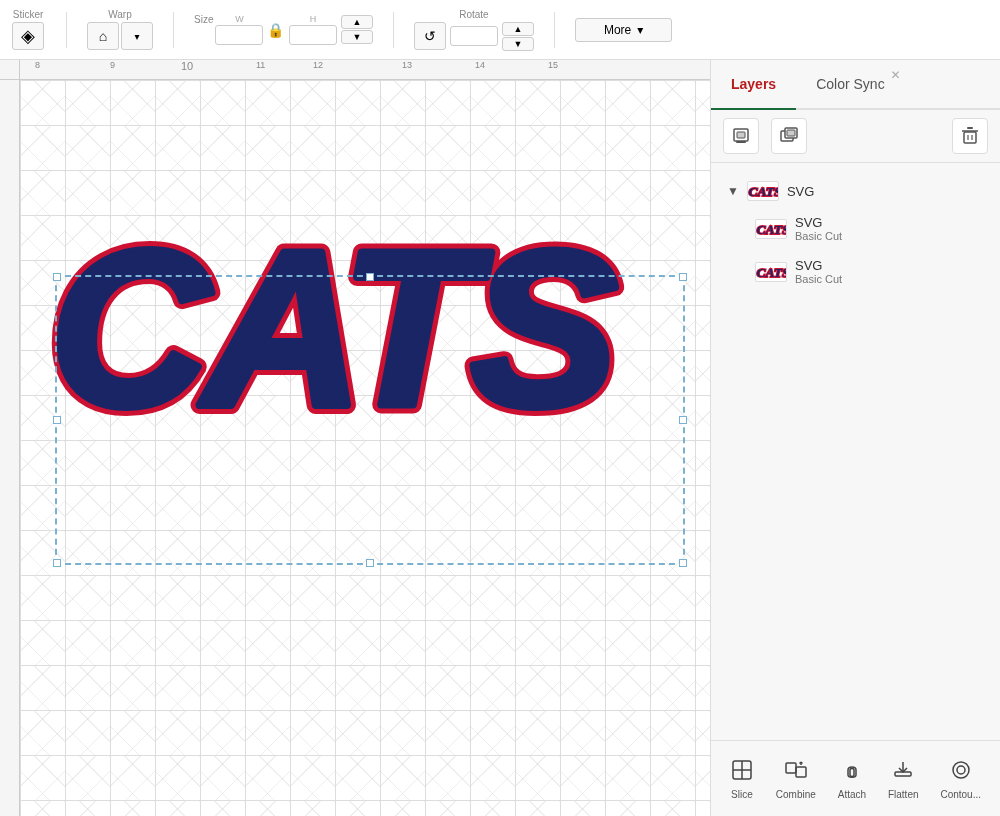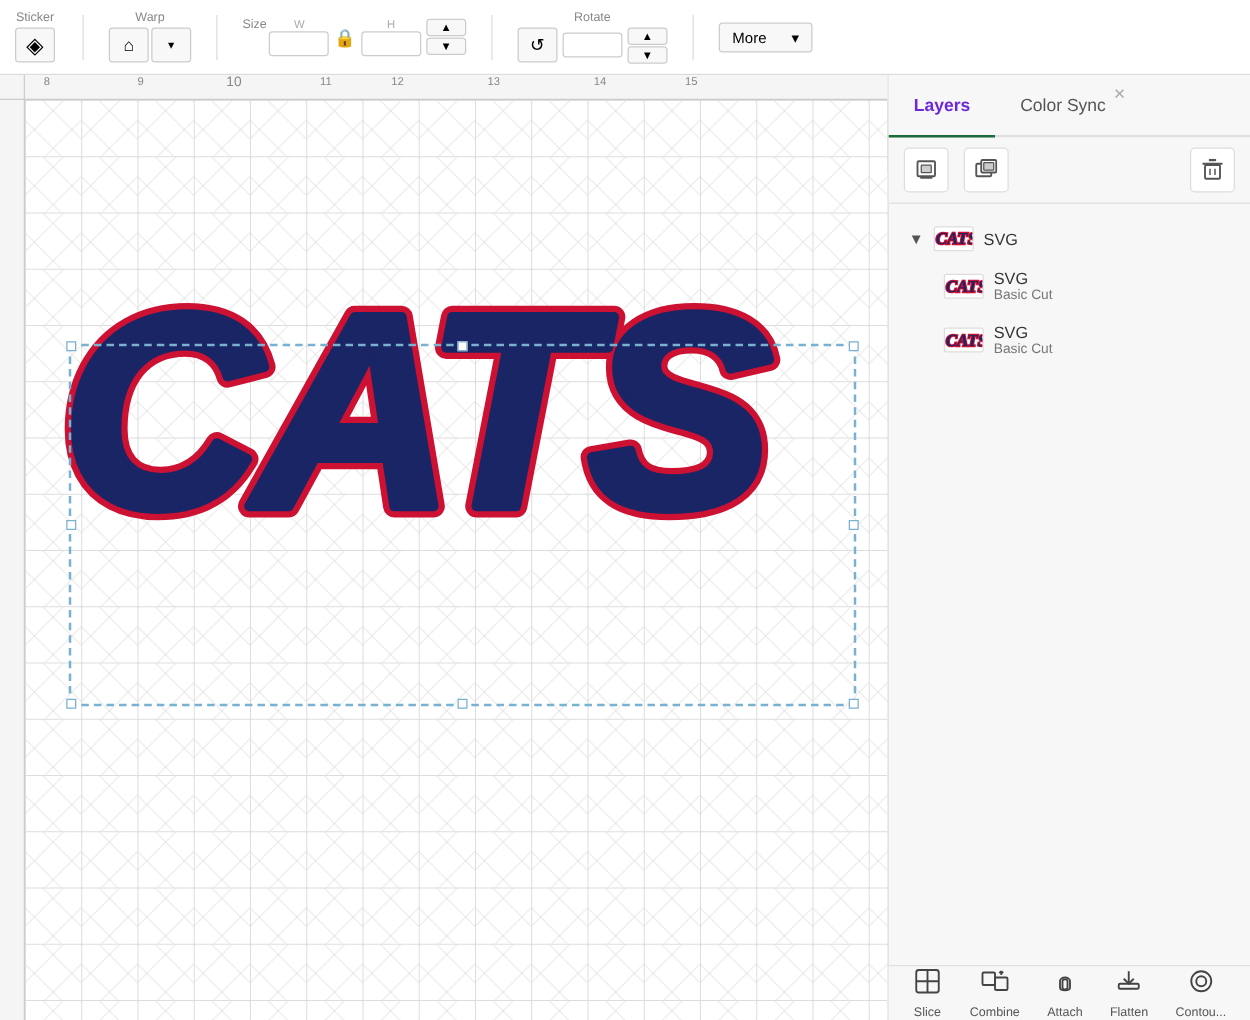--- a/index.html
+++ b/index.html
@@ -35,29 +35,29 @@
       justify-content: center;
       font-size: 14px;
     }
     .toolbar-separator {
       width: 1px;
       height: 36px;
       background: #ddd;
       margin: 0 4px;
     }
     .more-btn {
-      padding: 4px 10px;
+      padding: 4px 28px;
       border: 1px solid #ccc;
       background: #f8f8f8;
       border-radius: 3px;
       cursor: pointer;
       font-size: 12px;
       display: flex;
       align-items: center;
-      gap: 20px;
+      gap: 6px;
     }
 
     
     .main-area {
       display: flex;
       flex: 1;
       overflow: hidden;
     }
 
     
@@ -205,21 +205,21 @@
       flex-shrink: 0;
     }
     .panel-tab {
       padding: 16px 20px;
       font-size: 14px;
       cursor: pointer;
       color: #555;
       position: relative;
     }
     .panel-tab.active {
-      color: #6d28d9;
+      color: #b91c1c;
       font-weight: 600;
     }
     .panel-tab.active::after {
       content: '';
       position: absolute;
       bottom: -2px;
       left: 0;
       right: 0;
       height: 2px;
       background: #1a6b3a;
@@ -325,21 +325,21 @@
     .blank-canvas-thumbnail {
       width: 40px;
       height: 40px;
       border: 1px solid #ddd;
       border-radius: 2px;
       background: white;
     }
 
     
     .bottom-panel {
-      height: 44px;
+      height: 76px;
       background: #f7f7f7;
       border-top: 1px solid #e0e0e0;
       display: flex;
       align-items: center;
       justify-content: space-around;
       padding: 0 8px;
       flex-shrink: 0;
     }
     .bottom-btn {
       display: flex;
@@ -430,21 +430,21 @@
 
     <div class="ruler-corner"></div>
 
     <div class="ruler-h">
       <div class="ruler-ticks">
         <span style="position:absolute;left:15px;font-size:9px;color:#888;">8</span>
         <span style="position:absolute;left:90px;font-size:9px;color:#888;">9</span>
         <span style="position:absolute;left:161px;font-size:11px;color:#888;">10</span>
         <span style="position:absolute;left:236px;font-size:9px;color:#888;">11</span>
         <span style="position:absolute;left:293px;font-size:9px;color:#888;">12</span>
-        <span style="position:absolute;left:370px;font-size:9px;color:#888;">13</span>
+        <span style="position:absolute;left:382px;font-size:9px;color:#888;">13</span>
         <span style="position:absolute;left:455px;font-size:9px;color:#888;">14</span>
         <span style="position:absolute;left:528px;font-size:9px;color:#888;">15</span>
       </div>
     </div>
 
     <div class="ruler-v"></div>
 
     <div class="v-scrollbar">
       <div class="v-scrollbar-thumb"></div>
     </div>

